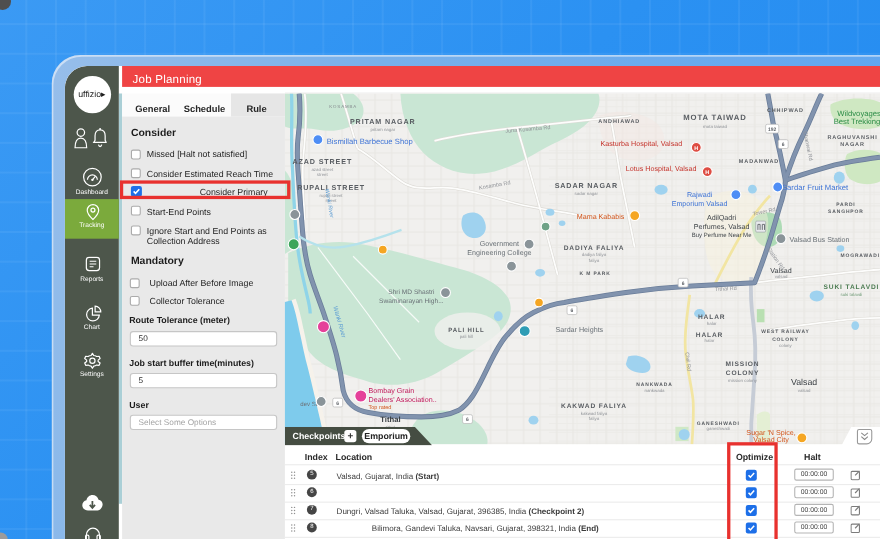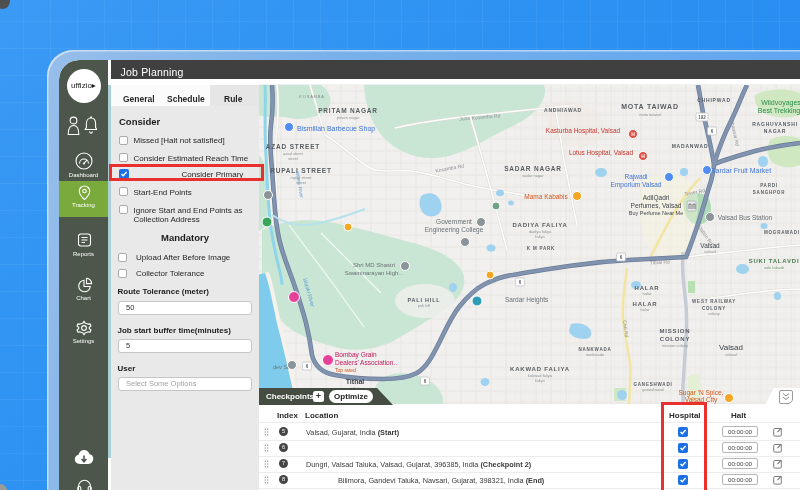--- a/index.html
+++ b/index.html
@@ -18,21 +18,21 @@
     background:#ffffff; border-radius:20px 0 0 0; overflow:hidden; }
   .abs { position:absolute; }
   
   #sidebar { position:absolute; left:0; top:0; width:49px; height:430px; background:#4d564b; border-radius:20px 0 0 0; }
   #logo { position:absolute; left:7.5px; top:8.5px; width:34px; height:34px; border-radius:50%; background:#fff; }
   #logo span { position:absolute; left:0; right:0; top:12.5px; text-align:center; font-size:8px; font-weight:400; color:#1a1a1a; letter-spacing:0; }
   .sideitem { position:absolute; left:0; width:49px; text-align:center; color:#fff; }
   .sideitem .lbl { font-size:6px; color:#fff; display:block; margin-top:1px; }
   #trackingbox { position:absolute; left:0; top:121px; width:49px; height:36px; background:#7baa3c; }
   
-  #topbar { position:absolute; left:51.5px; top:0; width:689.5px; height:19px; background:#404040; }
+  #topbar { position:absolute; left:51.5px; top:0; width:689.5px; height:19px; background:#ef4444; }
   #mapstrip { position:absolute; left:200px; top:23.5px; width:541px; height:1.5px; background:#f0f1f1; }
   #topbar span { position:absolute; left:10px; top:6px; color:#fff; font-size:10.5px; font-weight:500; letter-spacing:.2px; }
   #whitegap { position:absolute; left:49px; top:0; width:2.5px; height:25px; background:#fff; }
   #tealline { position:absolute; left:49px; top:25px; width:2.5px; height:373px; background:#aacfd6; }
   
   #tabrow { position:absolute; left:51.5px; top:25px; width:151.5px; height:21px; background:#fbfbfb; }
   #ruletab { position:absolute; left:151px; top:25px; width:52px; height:21px; background:#e6e6e6; }
   .tab { position:absolute; top:34px; font-size:8.5px; font-weight:700; color:#262626; }
   
   #panel { position:absolute; left:51.5px; top:46px; width:151.5px; height:384px; background:#e9e9e9; }
@@ -328,21 +328,21 @@
         <text x="384" y="73">H</text>
       </g>
       <rect x="428" y="116" width="9" height="10" rx="1" fill="#e8eaed" stroke="#9aa0a6" stroke-width="0.6"></rect>
       <path d="M430 124 v-5 h2 v5 M434 124 v-5 h2 v5" stroke="#5f6368" stroke-width="0.8" fill="none"></path>
     </svg>
     </div>
     <div id="tablearea"></div>
     <div id="cptab">
         <span class="t">Checkpoints</span>
         <div id="plusbtn">+</div>
-        <div id="optbtn">Optimize</div>
+        <div id="optbtn">Emporium</div>
       </div>
     <div id="chevtab">
         <div id="chevbtn">
       <svg width="12" height="12" viewBox="0 0 12 12" style="position:absolute;left:0;top:0">
             <path d="M3 2.5 L6 5 L9 2.5 M3 6 L6 8.5 L9 6" stroke="#8a8a8a" stroke-width="1" fill="none"></path>
           </svg>
     </div>
       </div>
 
     <div class="ptitle" style="left:60px; top:55.5px;">Consider</div>
@@ -353,35 +353,35 @@
     <div class="cbc" style="left:60px; top:109px;">
         <svg width="8" height="8" viewBox="0 0 8 8">
           <path d="M1.5 4 L3.2 5.8 L6.6 2" stroke="#fff" stroke-width="1.4" fill="none"></path>
         </svg>
       </div>
       <div class="clabel" style="left:74.5px; top:109.5px;padding-left:48px;">Consider Primary</div>
     <div class="cb" style="left:60px; top:127px;"></div>
       <div class="clabel" style="left:74.5px; top:127.5px;">Start-End Points</div>
     <div class="cb" style="left:60px; top:145px;"></div>
       <div class="clabel" style="left:74.5px; top:145.5px;">Ignore Start and End Points as<br>Collection Address</div>
-    <div class="ptitle" style="left:60px; top:172px;margin-left:42px;">Mandatory</div>
+    <div class="ptitle" style="left:60px; top:172px;">Mandatory</div>
     <div class="cb" style="left:59px; top:192.5px;"></div>
       <div class="clabel" style="left:77px; top:193px;">Upload After Before Image</div>
     <div class="cb" style="left:59px; top:208.5px;"></div>
       <div class="clabel" style="left:77px; top:209px;">Collector Tolerance</div>
     <div class="flabel" style="left:58.5px; top:227px;">Route Tolerance (meter)</div>
     <div class="input" style="left:59px; top:240.5px;">50</div>
     <div class="flabel" style="left:58.5px; top:266px;">Job start buffer time(minutes)</div>
     <div class="input" style="left:59px; top:279px;">5</div>
     <div class="flabel" style="left:58.5px; top:303.5px;">User</div>
     <div class="input" style="left:59px; top:316.5px; color:#a3a3a3;">Select Some Options</div>
 
     <div class="th" style="left:218px; top:350.5px;">Index</div>
     <div class="th" style="left:246px; top:350.5px;">Location</div>
-    <div class="th" style="left:610px; top:351px;">Hospital</div>
+    <div class="th" style="left:610px; top:351px;">Optimize</div>
     <div class="th" style="left:672px; top:351px;">Halt</div>
     <div class="rowline" style="left:200px; top:362px;"></div>
     <div class="rowline" style="left:200px; top:379.5px;"></div>
     <div class="rowline" style="left:200px; top:395.5px;"></div>
     <div class="rowline" style="left:200px; top:411.5px;"></div>
     <div class="rowline" style="left:200px; top:427.5px;"></div>
 
     <svg class="drag" style="left:205px; top:367.5px;" width="6" height="9" viewBox="0 0 6 9">
         <g fill="#8f8f8f">
           <circle cx="1.5" cy="1.2" r="0.8"></circle>

